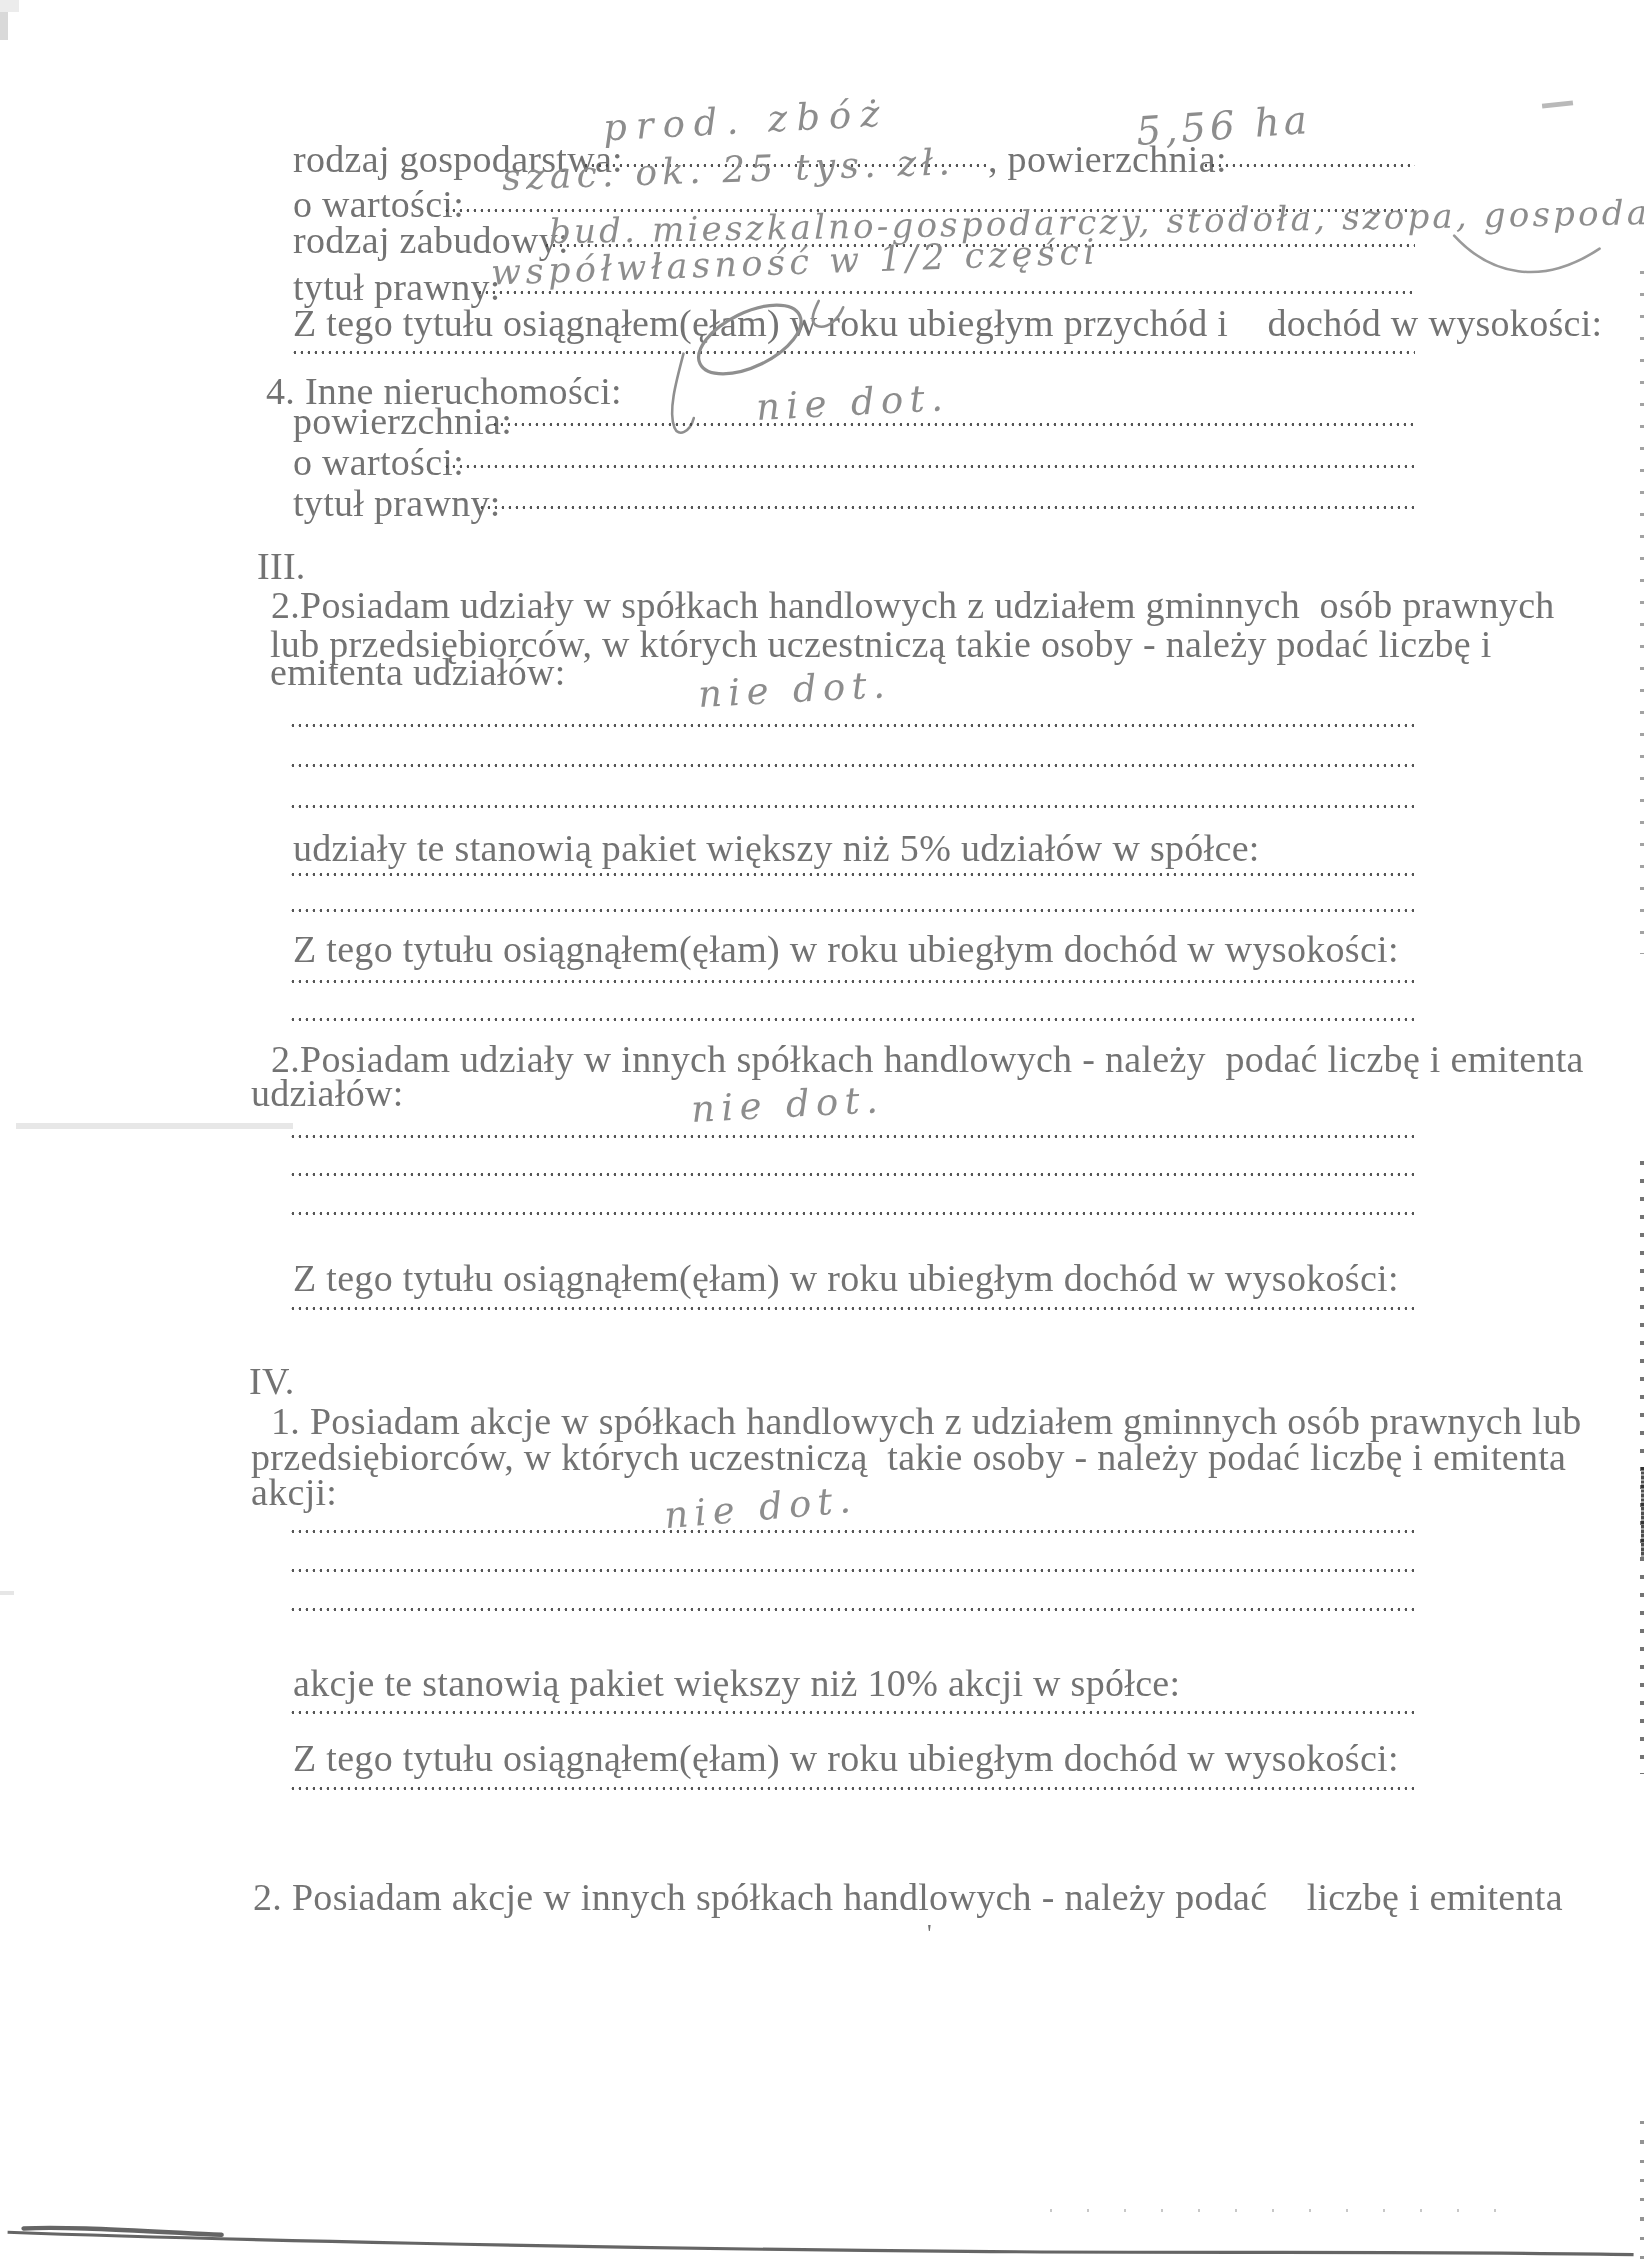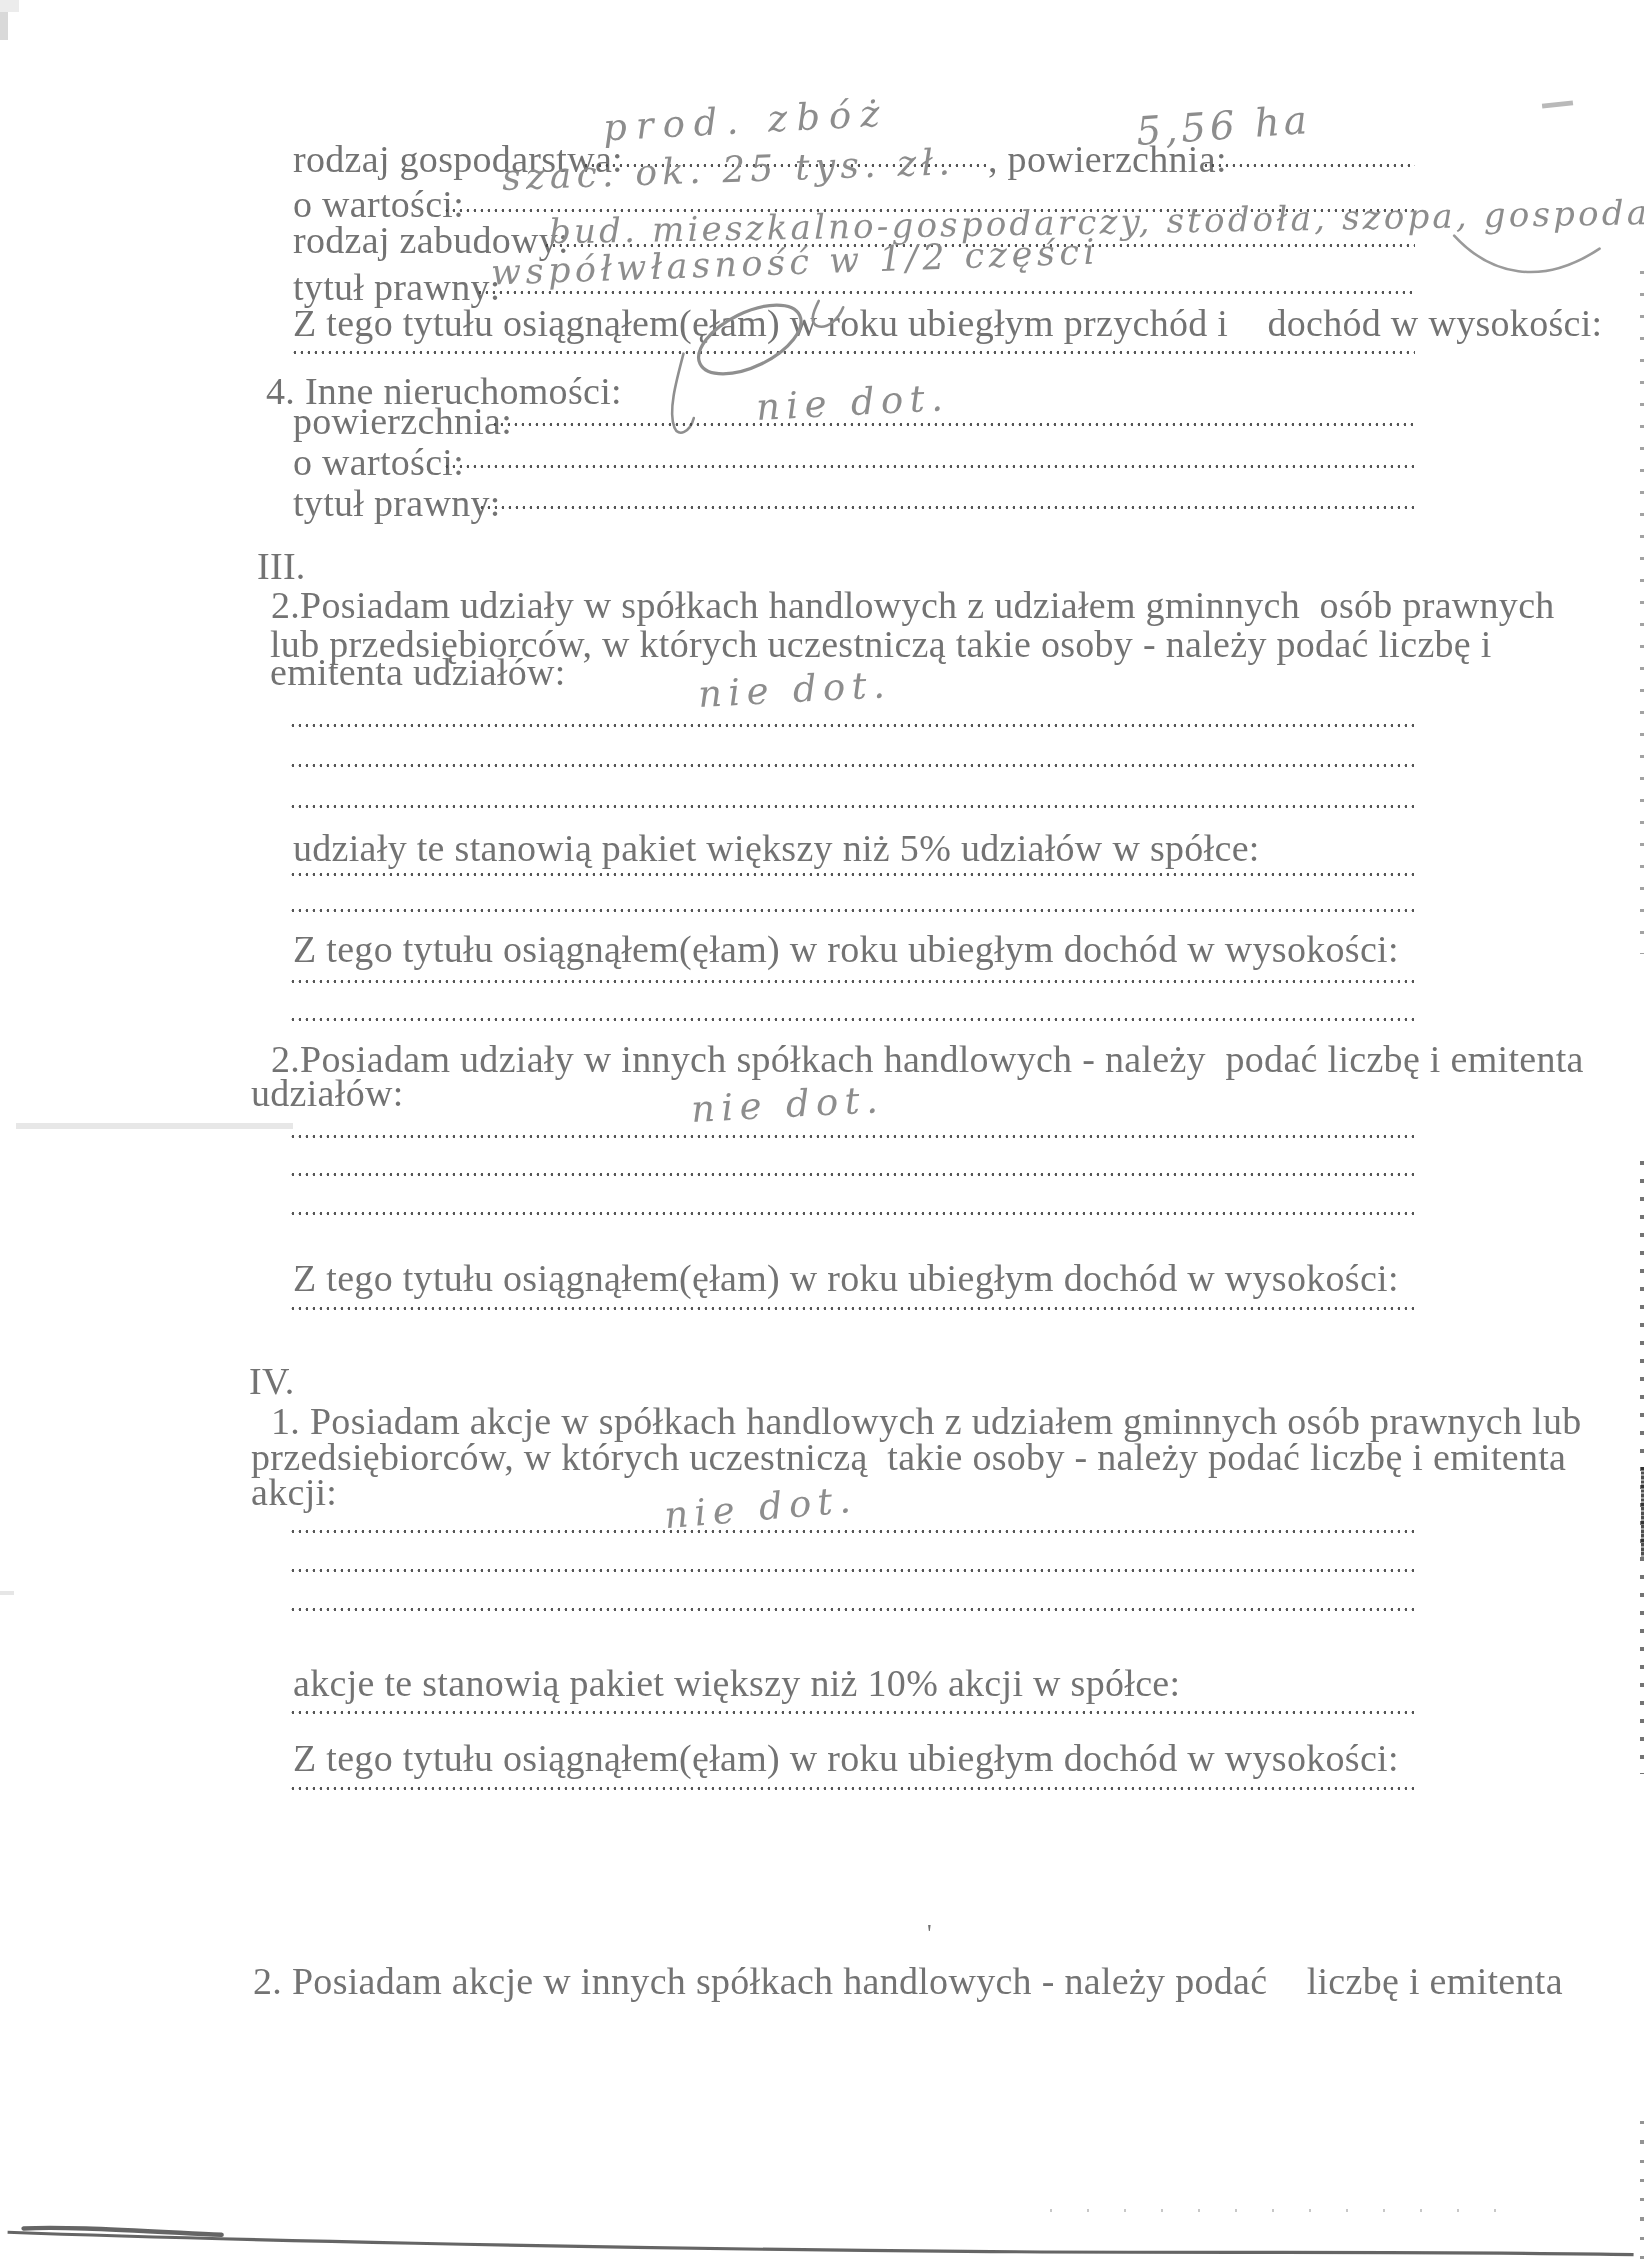--- a/index.html
+++ b/index.html
@@ -92,21 +92,21 @@
   <div class="hw" style="left:664px;top:1489px;font-size:37px;letter-spacing:6.4px;transform:rotate(-5deg)">nie dot.</div>
   <div class="dots" style="left:291px;top:1529px;width:1124px"></div>
   <div class="dots" style="left:291px;top:1568px;width:1124px"></div>
   <div class="dots" style="left:291px;top:1607px;width:1124px"></div>
   <div class="t" style="left:293px;top:1662px">akcje te stanowią pakiet większy niż 10% akcji w spółce:</div>
   <div class="dots" style="left:291px;top:1710px;width:1124px"></div>
   <div class="t" style="left:293px;top:1737px">Z tego tytułu osiągnąłem(ęłam) w roku ubiegłym dochód w wysokości:</div>
   <div class="dots" style="left:291px;top:1786px;width:1124px"></div>
 
   <div class="t" style="left:927px;top:1919px;font-size:26px;color:#6f6f6f">'</div>
-  <div class="t" style="left:253px;top:1960px">2. Posiadam akcje w innych spółkach handlowych - należy podać    liczbę i emitenta</div>
+  <div class="t" style="left:253px;top:1876px">2. Posiadam akcje w innych spółkach handlowych - należy podać    liczbę i emitenta</div>
 
   <div class="art" style="left:0;top:0;width:7.7px;height:40px;background:#d9d9d9"></div>
   <div class="art" style="left:0;top:0;width:19.3px;height:11.6px;background:#ececec"></div>
   <div class="art" style="left:0;top:1591px;width:14px;height:3.9px;background:#e6e6e6"></div>
   <div class="art" style="left:1542px;top:102px;width:31px;height:4.5px;background:#b9b9b9;transform:rotate(-6deg)"></div>
 
   <div class="art" style="left:1050px;top:2209px;width:458px;height:3.2px;opacity:.55;background:repeating-linear-gradient(to right,#9a9a9a 0 1.9px,rgba(0,0,0,0) 1.9px 37px)"></div>
 
   <div class="edge" style="left:1640px;top:271px;height:683px;background:repeating-linear-gradient(to bottom,rgba(70,70,70,.5) 0 3.2px,rgba(0,0,0,0) 3.2px 22px)"></div>
   <div class="edge" style="left:1640px;top:1161px;height:613px;background:repeating-linear-gradient(to bottom,rgba(40,40,40,.65) 0 3.9px,rgba(0,0,0,0) 3.9px 18px)"></div>

